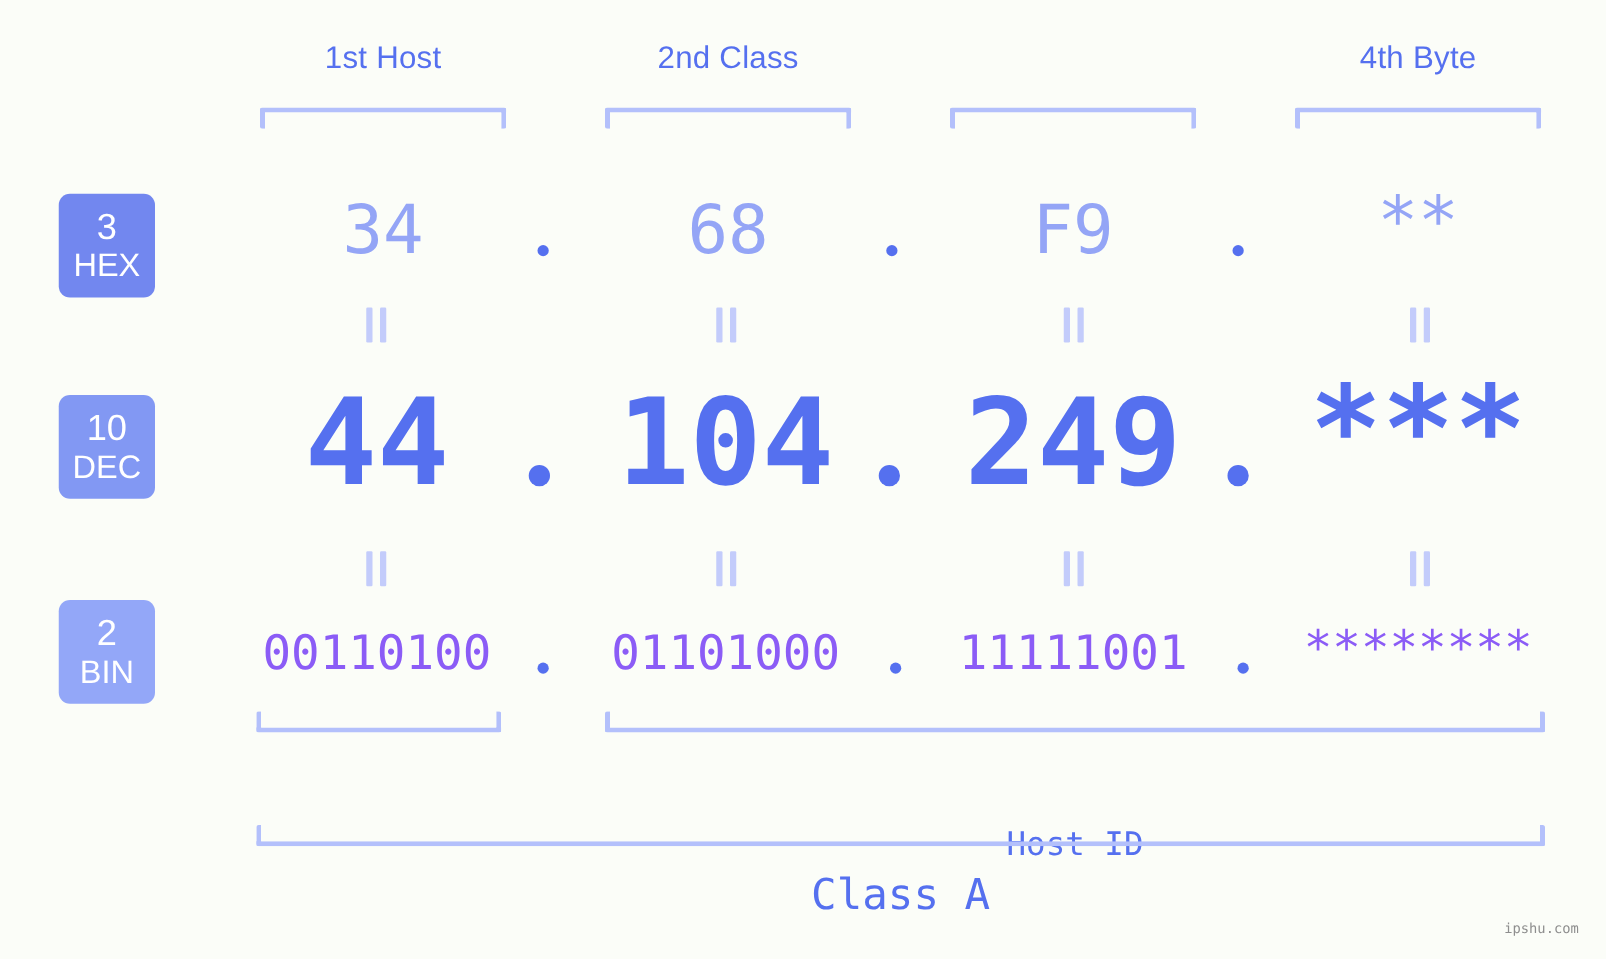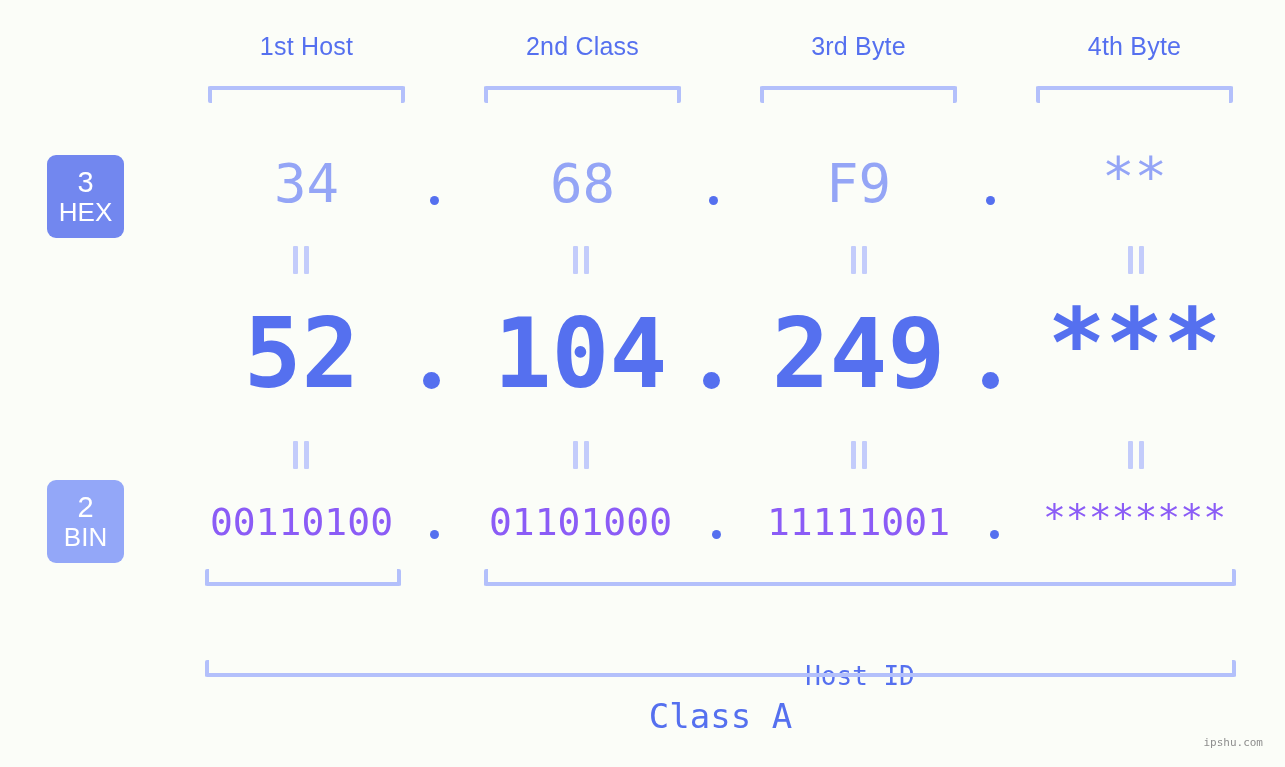--- a/index.html
+++ b/index.html
@@ -135,31 +135,34 @@
 <body>
 
 <div class="stage">
 
   <div class="byte-label" style="left:208px; width:197px;">1st Host</div>
   <div class="bracket-down" style="left:208px; top:86px; width:197px;"></div>
 
   <div class="byte-label" style="left:484px; width:197px;">2nd Class</div>
   <div class="bracket-down" style="left:484px; top:86px; width:197px;"></div>
 
-  <div class="byte-label" style="left:760px; width:197px;">3rd Byte</div>
   <div class="bracket-down" style="left:760px; top:86px; width:197px;"></div>
 
   <div class="byte-label" style="left:1036px; width:197px;">4th Byte</div>
   <div class="bracket-down" style="left:1036px; top:86px; width:197px;"></div>
 
   <div class="badge" style="top:155px; background:#7287ef;">
     <span class="num">3</span>
     <span class="nm">HEX</span>
   </div>
 
+  <div class="badge" style="top:316px; background:#8298f3;">
+    <span class="num">10</span>
+    <span class="nm">DEC</span>
+  </div>
 
   <div class="badge" style="top:480px; background:#93a7f8;">
     <span class="num">2</span>
     <span class="nm">BIN</span>
   </div>
 
   <div class="row-hex">
     <div class="val" style="left:208px; top:157px; width:197px;">34</div>
     <div class="dot dot-sm" style="left:430px; top:196px;"></div>
 
@@ -183,21 +186,21 @@
   <div class="eqmark" style="left:849px; top:246px;">
       <i></i>
       <i></i>
     </div>
   <div class="eqmark" style="left:1126px; top:246px;">
       <i></i>
       <i></i>
     </div>
 
   <div class="row-dec">
-    <div class="val" style="left:203px; top:306px; width:197px;">52</div>
+    <div class="val" style="left:203px; top:306px; width:197px;">44</div>
     <div class="dot dot-lg" style="left:423px; top:372px;"></div>
 
     <div class="val" style="left:482px; top:306px; width:197px;">104</div>
     <div class="dot dot-lg" style="left:703px; top:372px;"></div>
 
     <div class="val" style="left:760px; top:306px; width:197px;">249</div>
     <div class="dot dot-lg" style="left:982px; top:372px;"></div>
 
     <div class="val" style="left:1036px; top:296px; width:197px;">***</div>
   </div>

